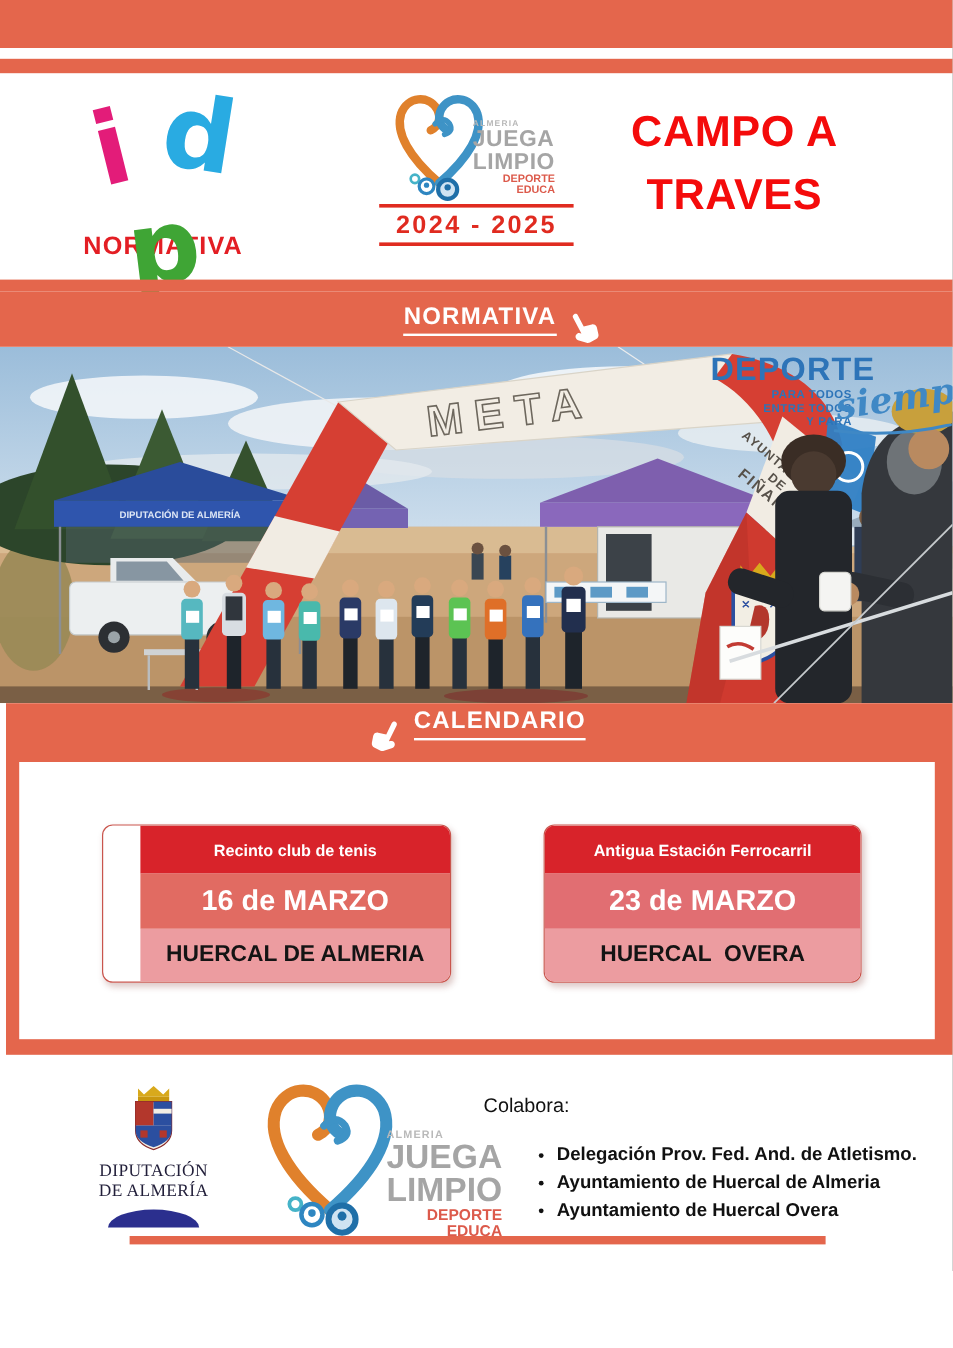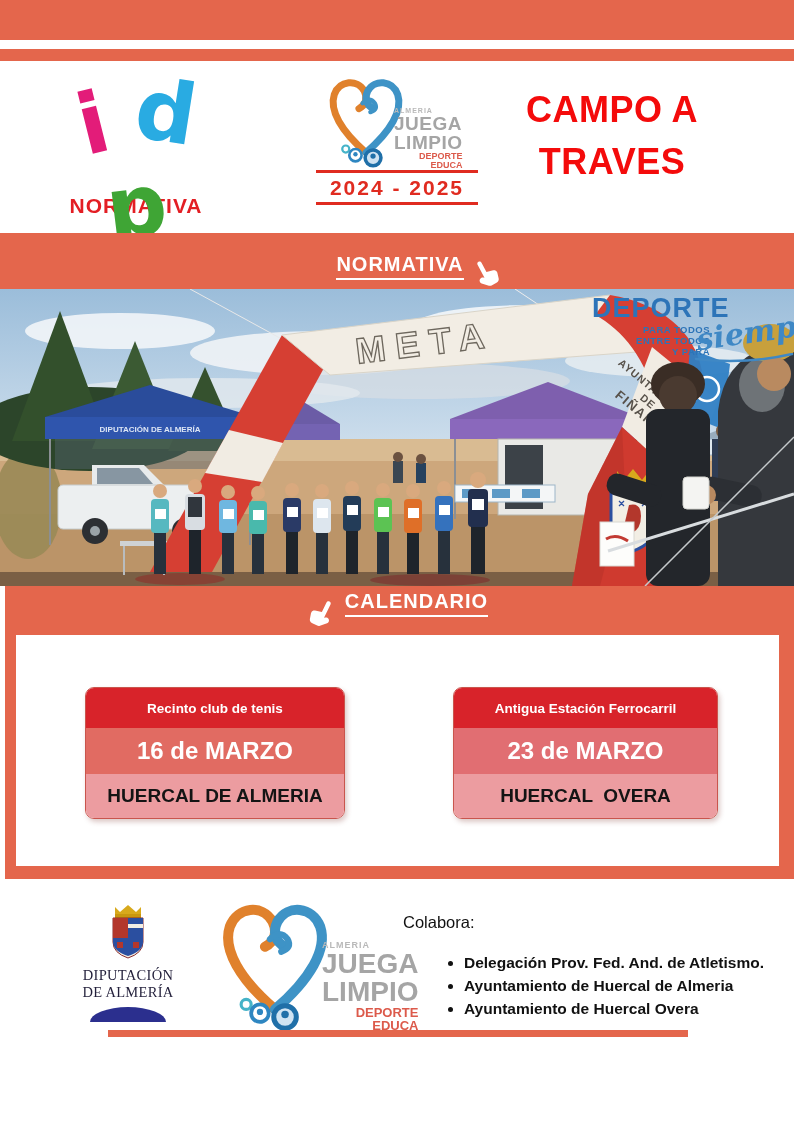--- a/index.html
+++ b/index.html
@@ -15,21 +15,21 @@
 
   
   .jdp{left:58px;top:76px;width:156px;text-align:center;}
   .jdp-letters{font-family:"DejaVu Sans",sans-serif;font-weight:bold;font-size:84px;line-height:84px;height:104px;}
   .jdp-letters span{display:inline-block;}
   .jdp-i{color:#E31C79;transform:rotate(-14deg) translateY(6px);}
   .jdp-d{color:#29ABE2;transform:rotate(9deg) translateY(-6px);}
   .jdp-p{color:#3FA535;transform:rotate(-7deg) translateY(4px);}
   .jdp-caption{margin-top:14px;color:#E31E24;font-weight:800;font-size:21px;letter-spacing:1px;}
 
-  .jl-logo{display:flex;align-items:flex-end;}
+  .jl-logo{display:flex;align-items:flex-start;}
   .jl-text{margin-left:-16px;line-height:1;}
   .jl-almeria{color:#b9b9b9;font-size:7px;letter-spacing:1px;font-weight:bold;}
   .jl-big{color:#A5A5A5;font-weight:800;}
   .jl-red{color:#DC5A4B;font-weight:bold;text-align:right;}
   .jl-small .jl-text{padding-top:30px;}
   .jl-small .jl-big{font-size:19px;letter-spacing:.5px;}
   .jl-small .jl-red{font-size:9px;}
   .jl-large .jl-text{padding-top:48px;}
   .jl-large .jl-almeria{font-size:9px;}
   .jl-large .jl-big{font-size:28px;}
@@ -62,21 +62,21 @@
               font-style:italic;font-weight:bold;font-size:30px;color:#3F88C5;transform:rotate(-8deg);}
   .dep-swash{position:absolute;left:102px;top:60px;}
 
   
   .cal-frame{left:5px;top:586px;width:789px;height:293px;background:#E4664C;}
   .cal-head{position:absolute;left:0;top:0;width:100%;height:35px;display:flex;
             align-items:center;justify-content:center;}
   .cal-white{position:absolute;left:11px;top:49px;width:763px;height:231px;background:#fff;}
   .card{position:absolute;width:258px;border-radius:9px;overflow:hidden;
         border:1px solid #c9554d;box-shadow:2px 3px 5px rgba(120,40,30,.25);}
-  .card1{left:85px;top:687px;}
+  .card1{left:85px;top:687px;padding-left:31px;}
   .card2{left:453px;top:687px;width:263px;}
   .card-venue{background:#D8232A;color:#fff;font-weight:bold;font-size:13.5px;
               height:40px;display:flex;align-items:center;justify-content:center;}
   .card-date{color:#fff;font-weight:800;font-size:24px;height:46px;display:flex;
              align-items:center;justify-content:center;}
   .card1 .card-date{background:#E16B62;}
   .card2 .card-date{background:#E16E72;}
   .card-city{background:#EC9CA0;color:#141414;font-weight:800;font-size:19px;height:44px;
              display:flex;align-items:center;justify-content:center;white-space:pre;}
 

